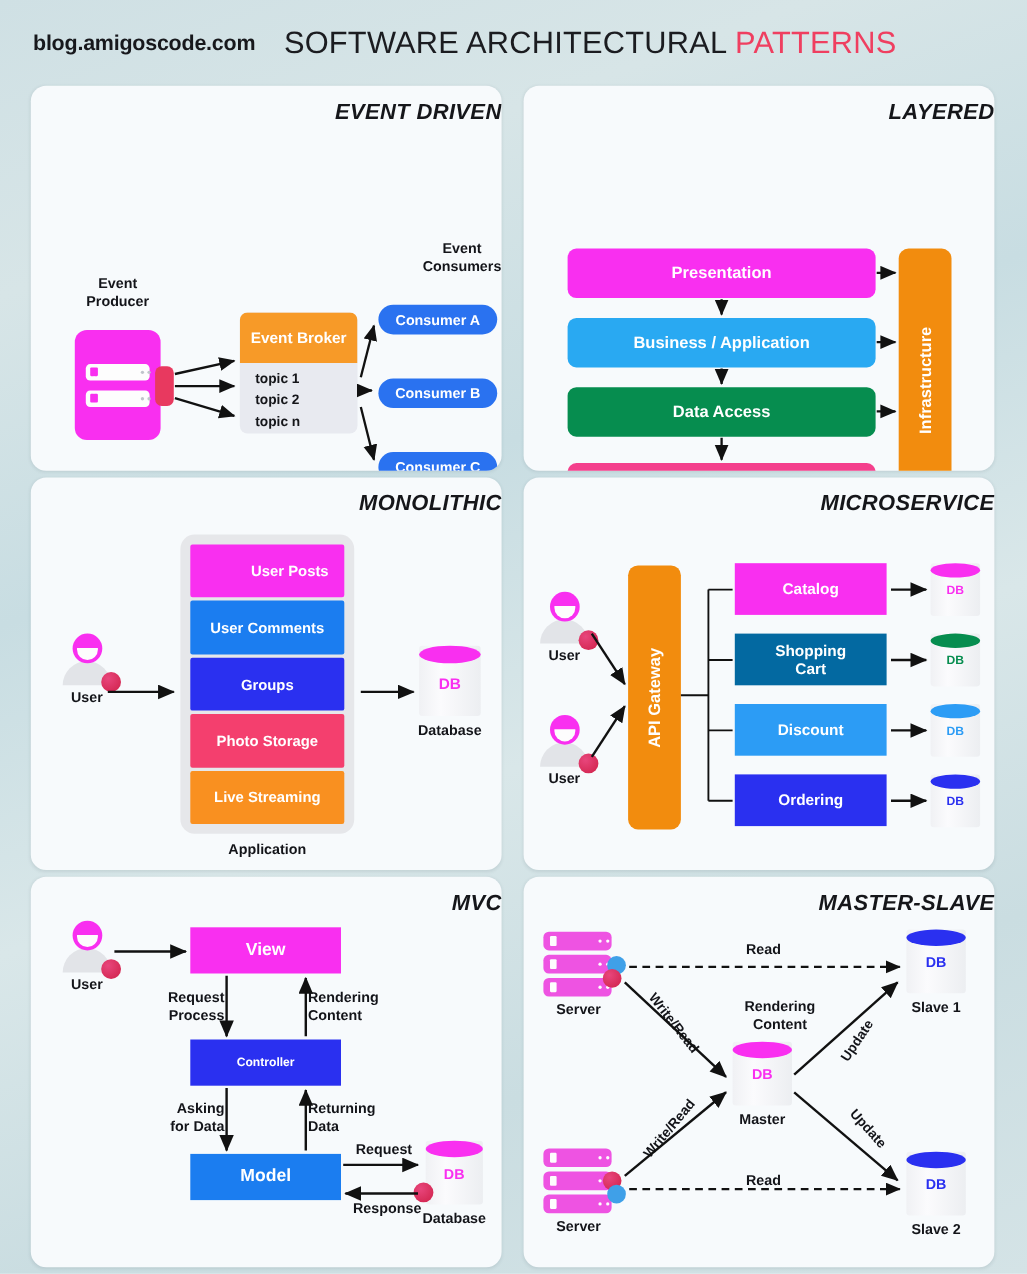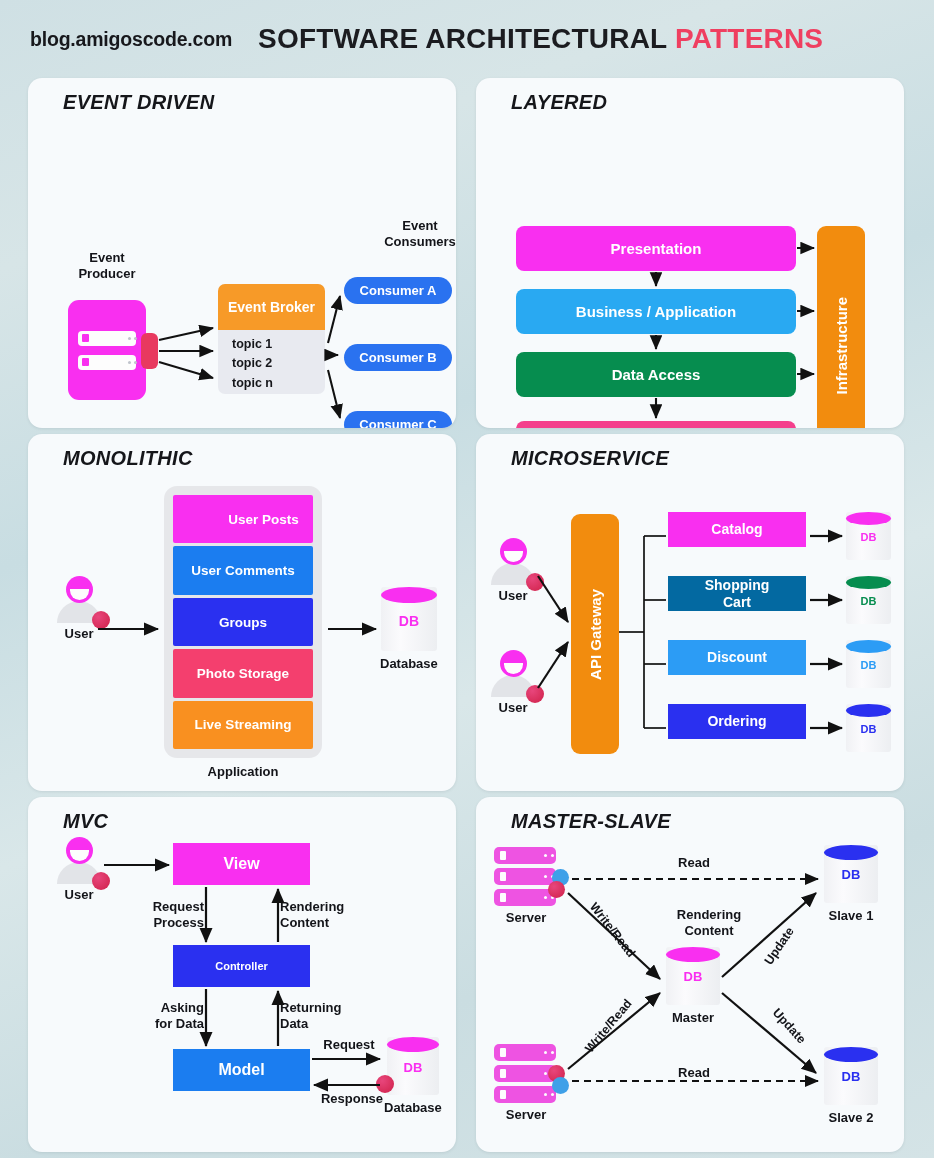--- a/index.html
+++ b/index.html
@@ -23,21 +23,21 @@
     gap: 26px;
   }
   #site-url {
     font-size: 19.5px;
     font-weight: bold;
     color: #17181c;
     letter-spacing: -0.2px;
   }
   #main-title {
     font-size: 28px;
-    font-weight: bold;
+    font-weight: normal;
     letter-spacing: 0.2px;
     color: #1b1c20;
     white-space: nowrap;
   }
   #main-title .accent { color: #ef3f60; }
 
   
   #grid {
     display: grid;
     grid-template-columns: 428px 428px;
@@ -50,21 +50,21 @@
     border-radius: 14px;
     position: relative;
     overflow: hidden;
     box-shadow: 0 1px 3px rgba(40,60,70,0.10);
   }
   .panel-title {
     position: absolute;
     top: 13px;
     left: 0;
     right: 0;
-    text-align: left;
+    text-align: right;
     font-size: 20px;
     font-style: italic;
     font-weight: bold;
     color: #15161a;
     letter-spacing: 0.3px;
     margin-left: 35px;
   }
 
   .lbl {
     position: absolute;
@@ -218,21 +218,21 @@
     width: 48px; height: 240px;
     background: #f28c0e;
     border-radius: 9px;
     color: #fff; font-size: 15px; font-weight: bold;
     display: flex; align-items: center; justify-content: center;
   }
   #gateway span { writing-mode: vertical-rl; transform: rotate(180deg); }
   .svc {
     position: absolute;
     left: 192px;
-    width: 138px; height: 35px;
+    width: 138px; height: 47px;
     font-size: 14px;
   }
 
   
   .db {
     position: absolute;
     display: flex;
     flex-direction: column;
     align-items: center;
   }

